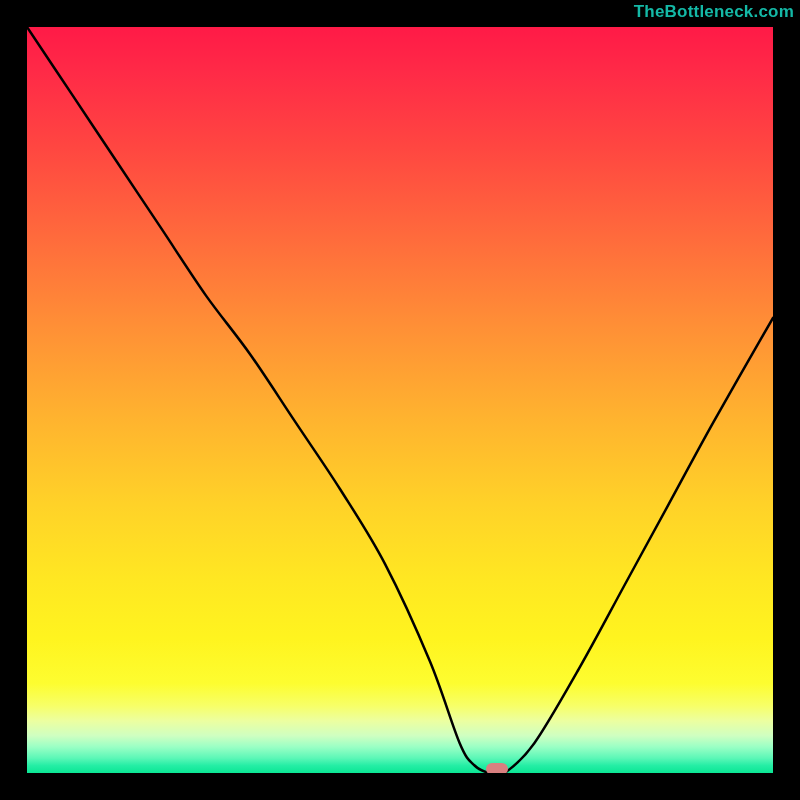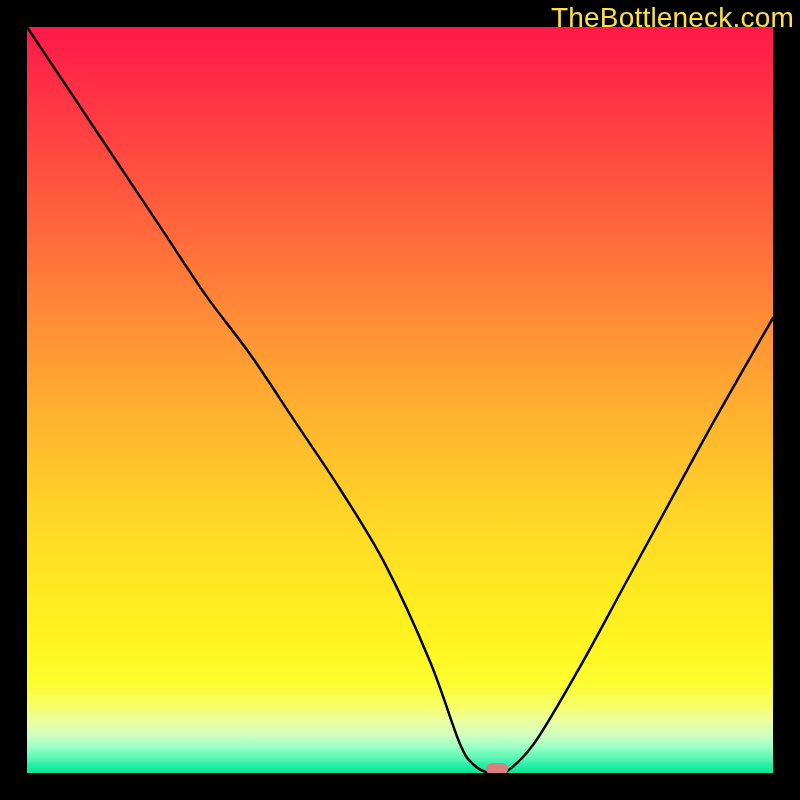--- a/index.html
+++ b/index.html
@@ -13,23 +13,23 @@
   }
   .wrap {
     position: relative;
     width: 800px;
     height: 800px;
   }
   .watermark {
     position: absolute;
     top: 2px;
     right: 6px;
-    color: #fde047;
-    font-size: 28px;
-    font-weight: 400;
+    color: #14b8a6;
+    font-size: 17px;
+    font-weight: 700;
     letter-spacing: 0.2px;
     z-index: 10;
   }
   .frame {
     position: absolute;
     left: 0;
     top: 0;
     width: 800px;
     height: 800px;
     box-sizing: border-box;

